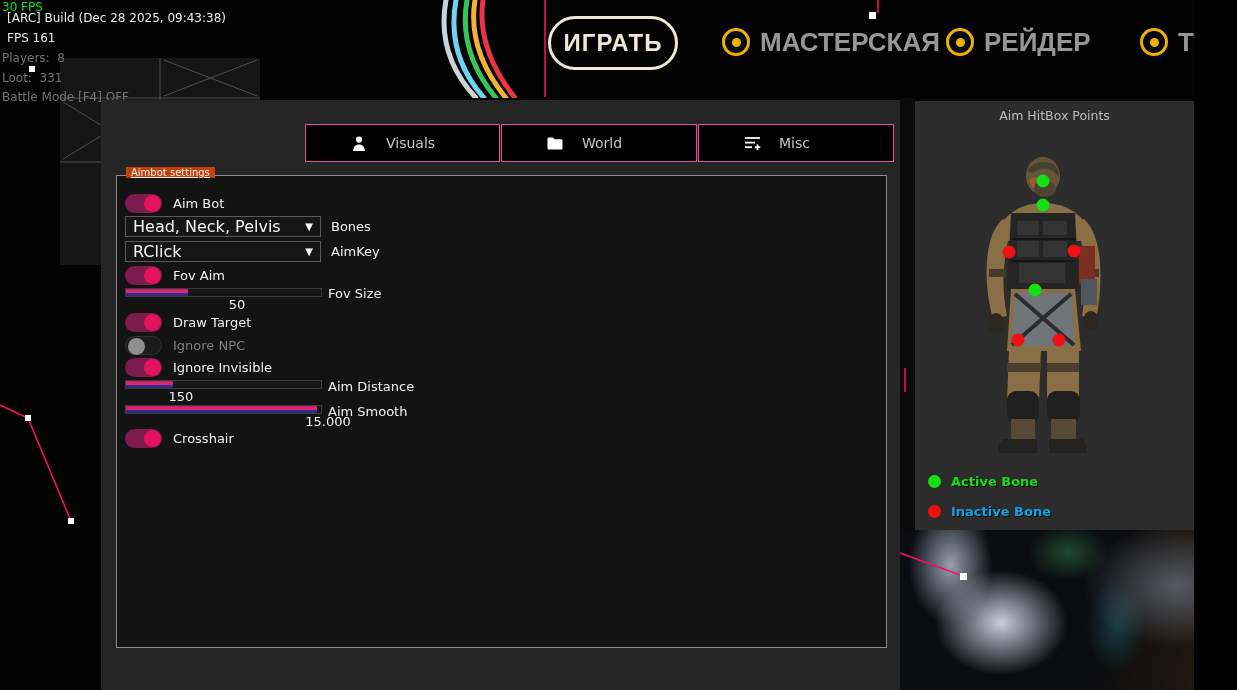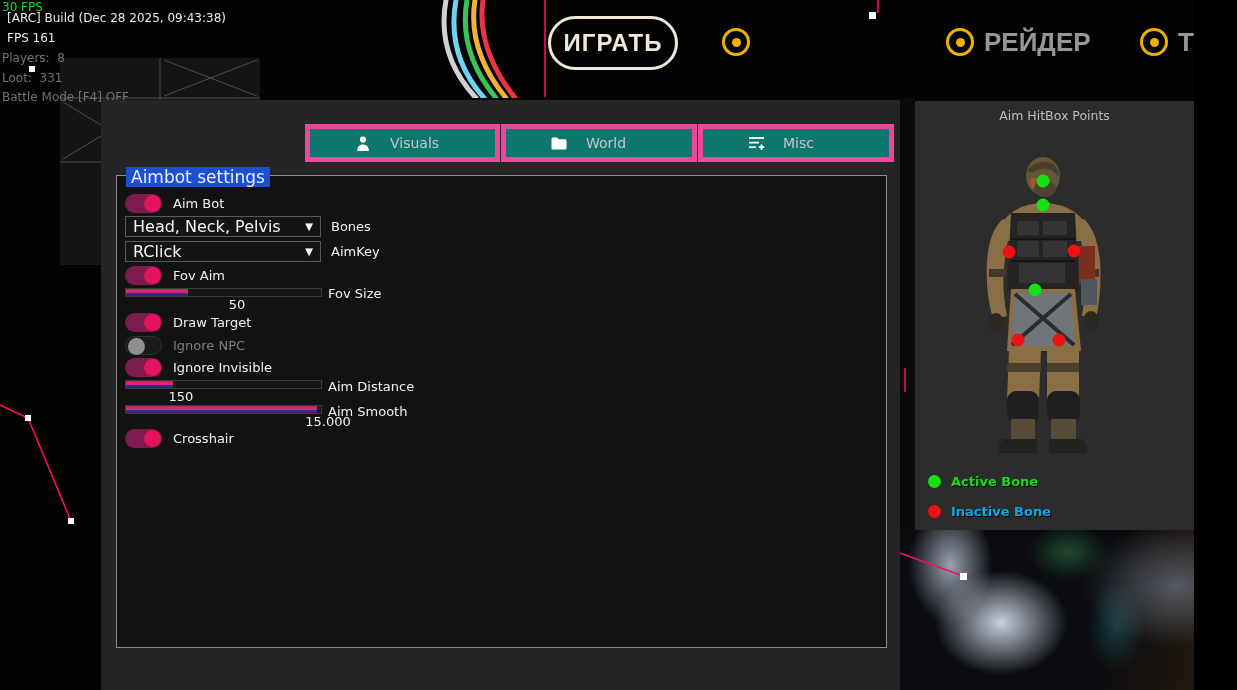--- a/index.html
+++ b/index.html
@@ -38,25 +38,25 @@
     font-family:"Liberation Sans",sans-serif;font-weight:bold;font-size:26px;color:#97979a;}
   .gm-ico{width:22px;height:22px;border-radius:50%;border:3px solid #edb200;position:relative;flex:0 0 auto;}
   .gm-ico::after{content:"";position:absolute;left:50%;top:50%;width:9px;height:9px;margin:-4.5px 0 0 -4.5px;
     border-radius:50%;background:#edb200;}
   .gm-trade{overflow:hidden;width:97px;}
 
   
   .panel{left:101px;top:100px;width:799px;height:590px;background:#252525;z-index:10;}
   .tab{position:absolute;top:24px;height:38px;display:flex;align-items:center;gap:17px;
        padding-left:19px;box-sizing:border-box;cursor:pointer;color:#eeeeee;font-size:14px;}
-  .tab.boxed{border:5px solid #ec4899;background:#0f766e;color:#c6c6c6;padding-left:44px;gap:18px;}
+  .tab.boxed{border:1px solid #ec4899;background:#000000;color:#c6c6c6;padding-left:44px;gap:18px;}
   .tab .t-ico{width:18px;height:16px;display:flex;align-items:center;justify-content:center;}
 
   .fieldset{left:15px;top:75px;width:769px;height:471px;border:1px solid #8b8b8b;background:#131313;}
-  .legend{position:absolute;left:9px;top:-9px;background:#1d4ed8;padding:0 5px;font-size:17px;color:#efefef;}
+  .legend{position:absolute;left:9px;top:-9px;background:#c2410c;padding:0 5px;font-size:10px;color:#efefef;text-decoration:underline;}
 
   .row{position:absolute;left:8px;display:flex;align-items:center;gap:11px;}
   .rlabel{font-size:13px;color:#f1f1f1;white-space:nowrap;}
   .rlabel.dim{color:#7e7e7e;}
 
   .toggle{width:37px;height:19px;border-radius:10px;background:#7c1b4d;position:relative;cursor:pointer;flex:0 0 auto;}
   .toggle::after{content:"";position:absolute;right:1px;top:1px;width:17px;height:17px;border-radius:50%;background:#e4135f;}
   .toggle.off{background:#1b1b1b;border:1px solid #323232;box-sizing:border-box;}
   .toggle.off::after{right:auto;left:2px;top:1px;background:#8f8f8f;}
 
@@ -136,20 +136,21 @@
   <div class="abs dbg white" style="left:7px;top:31px;">FPS 161</div>
   <div class="abs dbg red" style="left:2px;top:51px;">Players:  8</div>
   <div class="abs dbg red" style="left:2px;top:71px;">Loot:  331</div>
   <div class="abs dbg red" style="left:2px;top:90px;">Battle Mode [F4] OFF</div>
 
   <div class="abs play-btn">
     <span>ИГРАТЬ</span>
   </div>
   <div class="abs gm-item" style="left:722px;top:25px;">
     <span class="gm-ico"></span>
+    <span>МАСТЕРСКАЯ</span>
   </div>
   <div class="abs gm-item" style="left:946px;top:25px;">
     <span class="gm-ico"></span>
     <span>РЕЙДЕР</span>
   </div>
   <div class="abs gm-item" style="left:1140px;top:25px;">
     <span class="gm-ico"></span>
     <span class="gm-trade">ТОРГО</span>
   </div>
 

